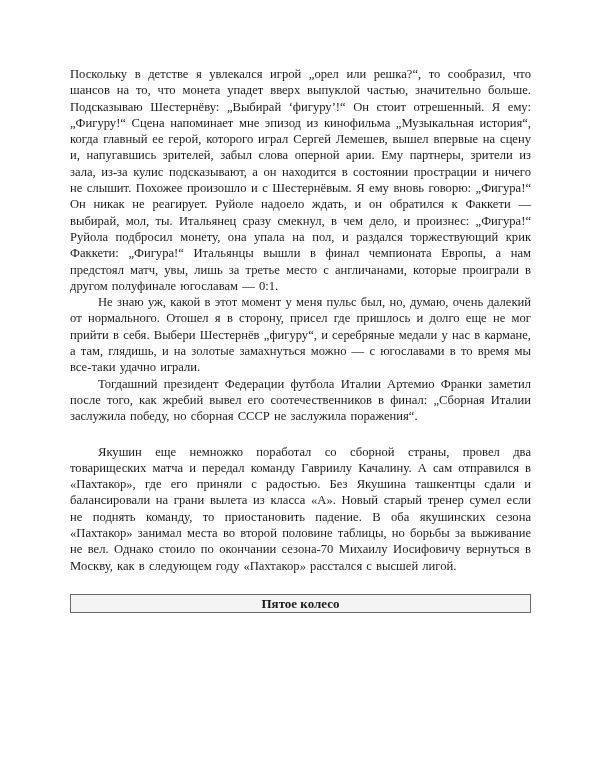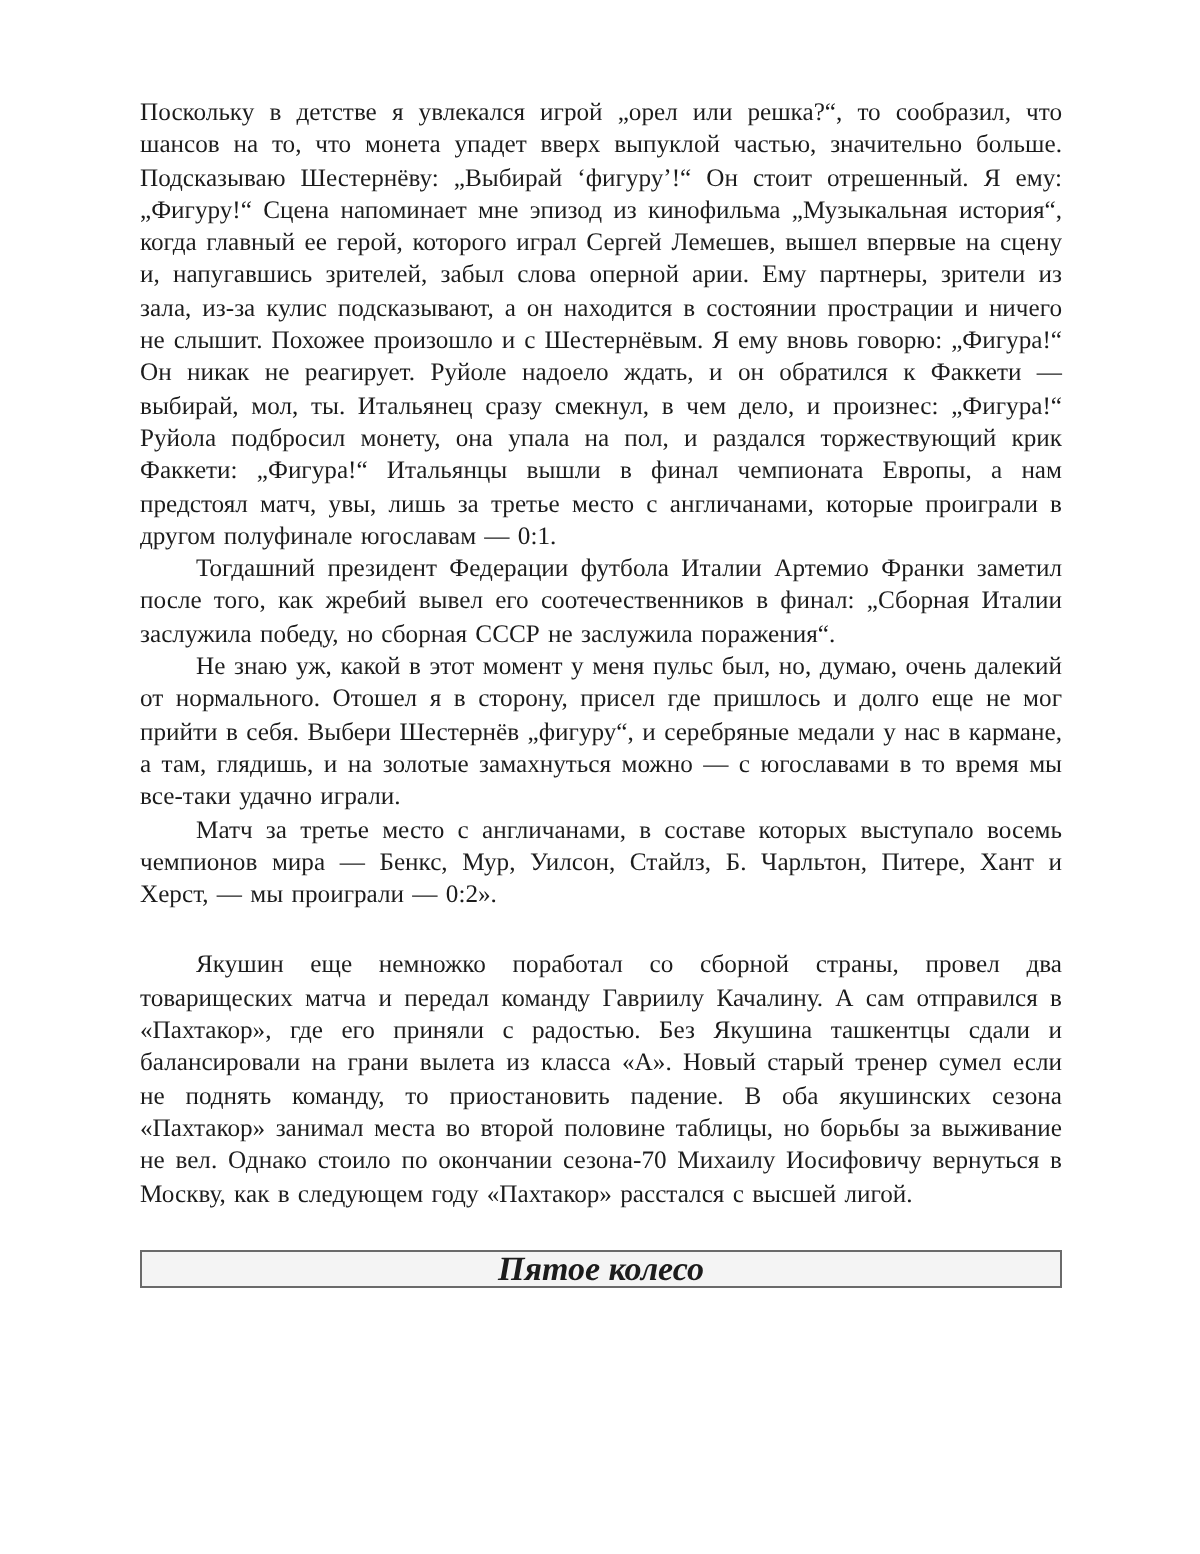--- a/index.html
+++ b/index.html
@@ -6,21 +6,21 @@
     margin: 0;
     padding: 0;
     background: #ffffff;
   }
   .page {
     position: relative;
     width: 600px;
     height: 777px;
     box-sizing: border-box;
     background: #ffffff;
-    padding: 48px 69px 0 70px;
+    padding: 66px 69px 0 70px;
     font-family: "Liberation Serif", "DejaVu Serif", serif;
     color: #1c1c1c;
     overflow: hidden;
   }
   .text-block {
     width: 461px;
   }
   .para {
     margin: 0;
     font-size: 12.6px;
@@ -42,34 +42,32 @@
     border: 1px solid #6a6a6a;
     background: #f4f4f4;
     height: 19px;
     display: flex;
     align-items: center;
     justify-content: center;
   }
   .footer-label {
     font-family: "Liberation Serif", "DejaVu Serif", serif;
     font-weight: bold;
-    font-style: italic;
-    font-size: 17px;
+    font-size: 13px;
     color: #1c1c1c;
     line-height: 1;
   }
 </style>
 </head>
 <body>
 
 <div class="page">
   <div class="text-block">
     <p class="para no-indent">Поскольку в детстве я увлекался игрой „орел или решка?“, то сообразил, что шансов на то, что монета упадет вверх выпуклой частью, значительно больше. Подсказываю Шестернёву: „Выбирай ‘фигуру’!“ Он стоит отрешенный. Я ему: „Фигуру!“ Сцена напоминает мне эпизод из кинофильма „Музыкальная история“, когда главный ее герой, которого играл Сергей Лемешев, вышел впервые на сцену и, напугавшись зрителей, забыл слова оперной арии. Ему партнеры, зрители из зала, из-за кулис подсказывают, а он находится в состоянии прострации и ничего не слышит. Похожее произошло и с Шестернёвым. Я ему вновь говорю: „Фигура!“ Он никак не реагирует. Руйоле надоело ждать, и он обратился к Факкети — выбирай, мол, ты. Итальянец сразу смекнул, в чем дело, и произнес: „Фигура!“ Руйола подбросил монету, она упала на пол, и раздался торжествующий крик Факкети: „Фигура!“ Итальянцы вышли в финал чемпионата Европы, а нам предстоял матч, увы, лишь за третье место с англичанами, которые проиграли в другом полуфинале югославам — 0:1.</p>
+    <p class="para">Не знаю уж, какой в этот момент у меня пульс был, но, думаю, очень далекий от нормального. Отошел я в сторону, присел где пришлось и долго еще не мог прийти в себя. Выбери Шестернёв „фигуру“, и серебряные медали у нас в кармане, а там, глядишь, и на золотые замахнуться можно — с югославами в то время мы все-таки удачно играли.</p>
     <p class="para">Тогдашний президент Федерации футбола Италии Артемио Франки заметил после того, как жребий вывел его соотечественников в финал: „Сборная Италии заслужила победу, но сборная СССР не заслужила поражения“.</p>
-    <p class="para">Не знаю уж, какой в этот момент у меня пульс был, но, думаю, очень далекий от нормального. Отошел я в сторону, присел где пришлось и долго еще не мог прийти в себя. Выбери Шестернёв „фигуру“, и серебряные медали у нас в кармане, а там, глядишь, и на золотые замахнуться можно — с югославами в то время мы все-таки удачно играли.</p>
-    <p class="para">Матч за третье место с англичанами, в составе которых выступало восемь чемпионов мира — Бенкс, Мур, Уилсон, Стайлз, Б. Чарльтон, Питере, Хант и Херст, — мы проиграли — 0:2».</p>
     <p class="para para-gap">Якушин еще немножко поработал со сборной страны, провел два товарищеских матча и передал команду Гавриилу Качалину. А сам отправился в «Пахтакор», где его приняли с радостью. Без Якушина ташкентцы сдали и балансировали на грани вылета из класса «А». Новый старый тренер сумел если не поднять команду, то приостановить падение. В оба якушинских сезона «Пахтакор» занимал места во второй половине таблицы, но борьбы за выживание не вел. Однако стоило по окончании сезона-70 Михаилу Иосифовичу вернуться в Москву, как в следующем году «Пахтакор» расстался с высшей лигой.</p>
   </div>
 
   <div class="footer-box">
     <span class="footer-label">Пятое колесо</span>
   </div>
 </div>
 
 </body></html>

